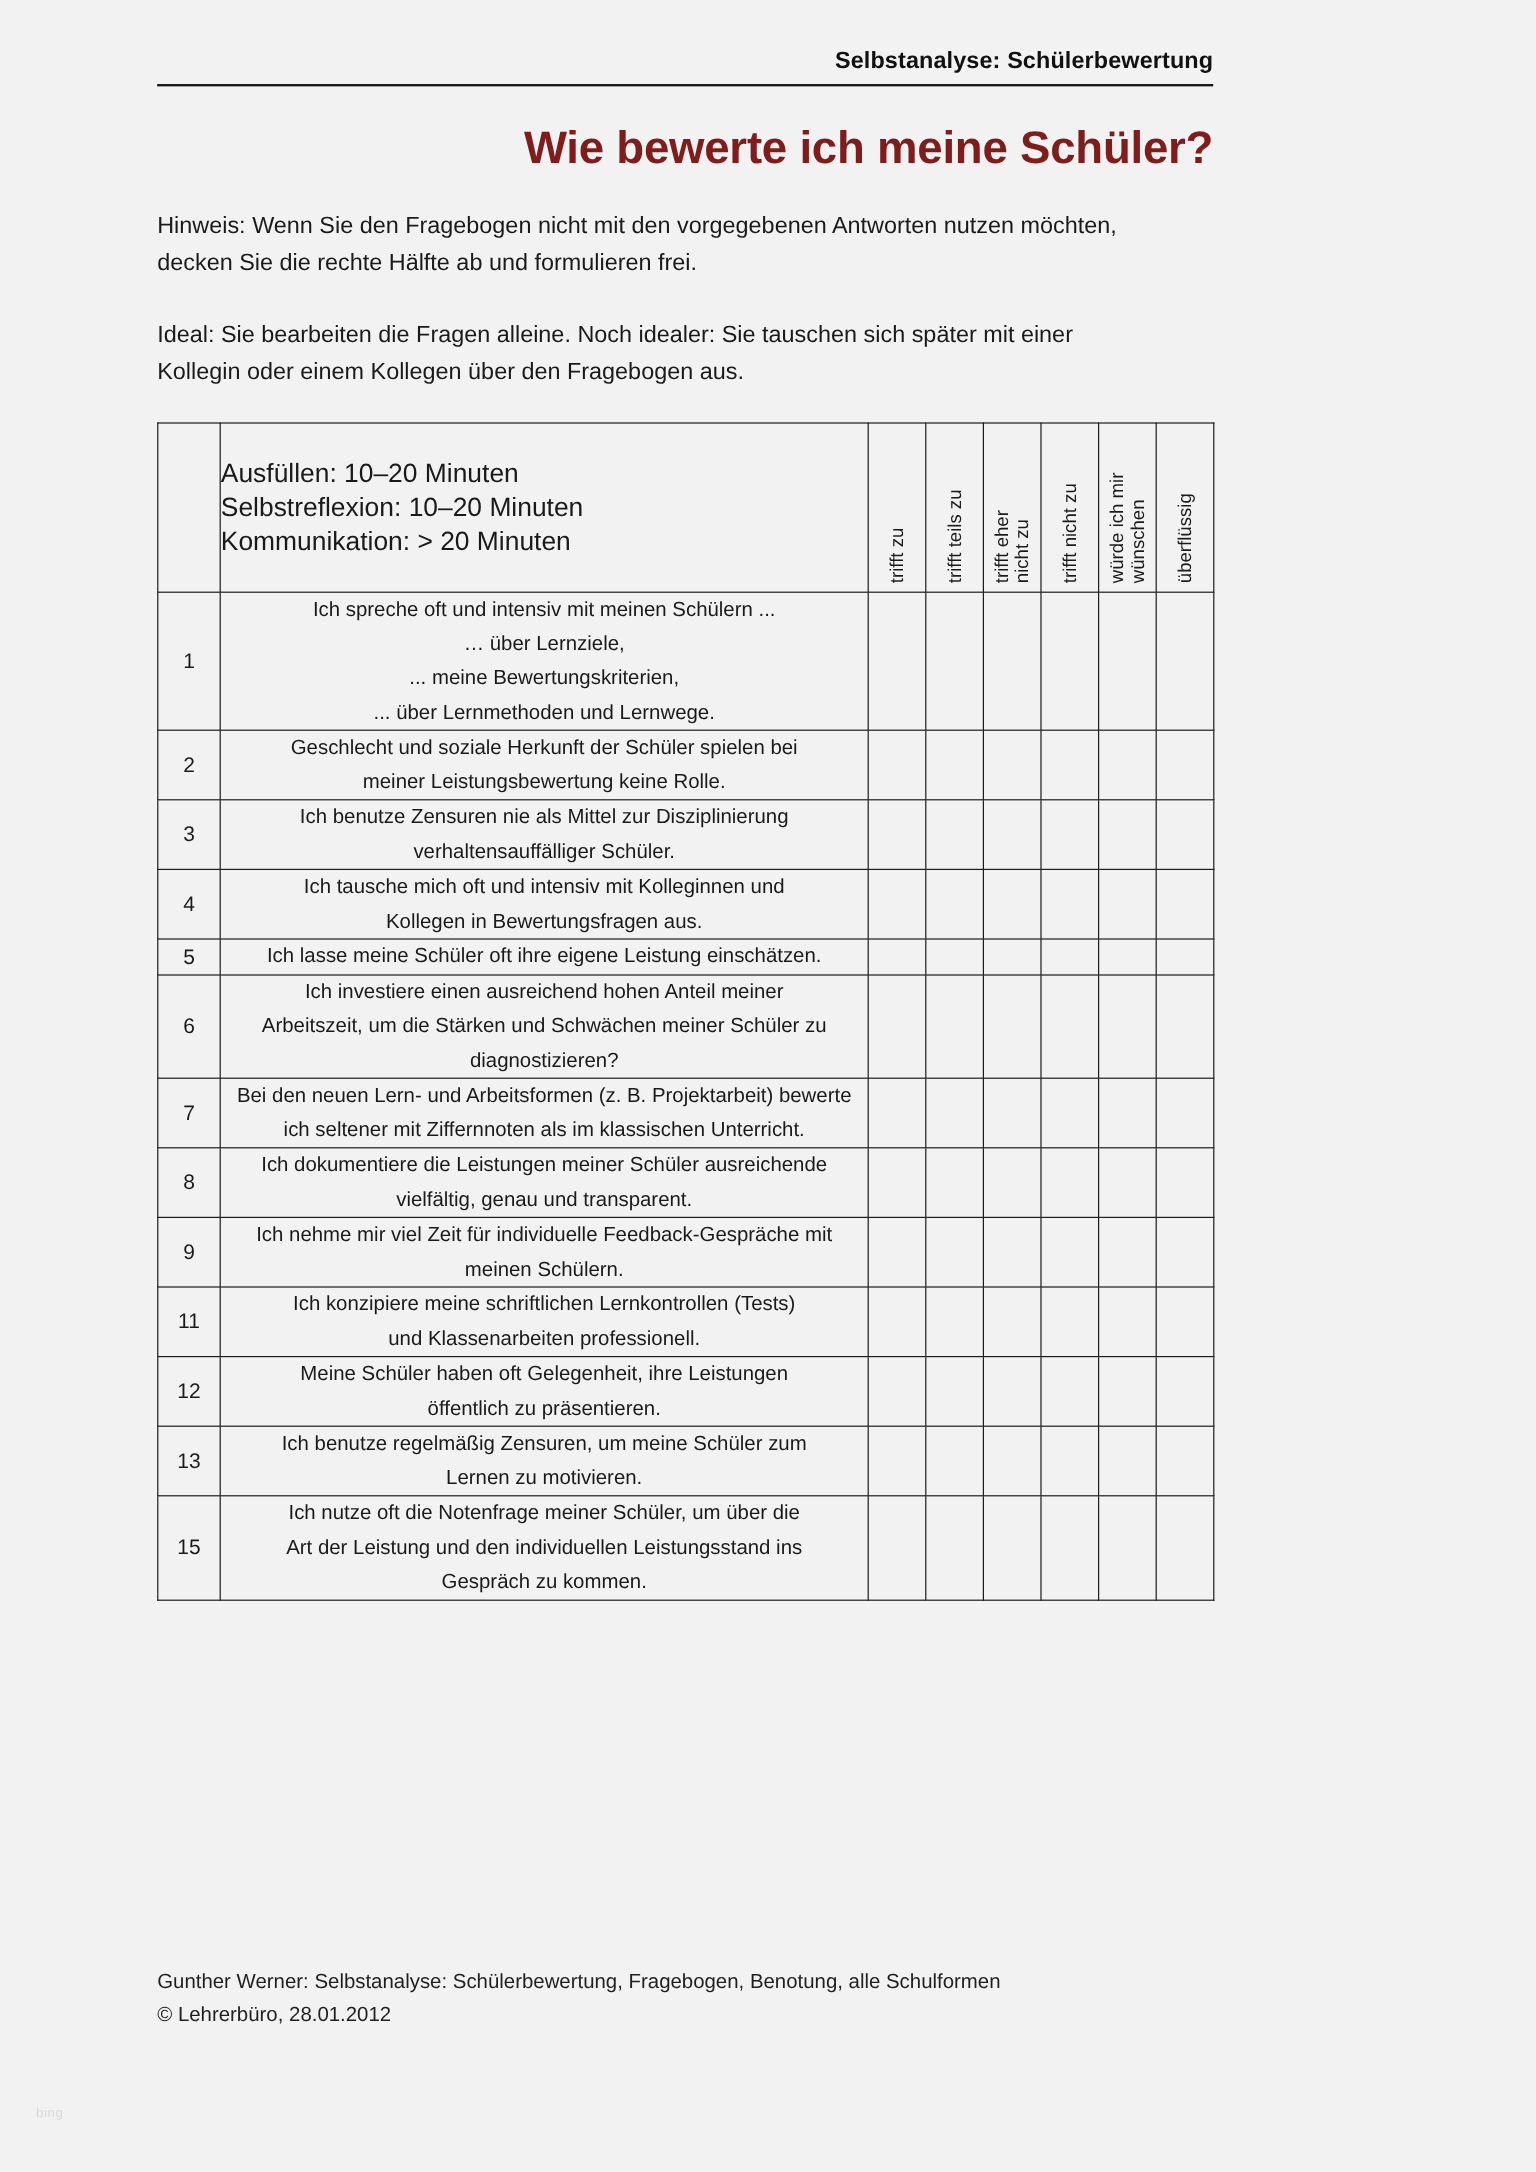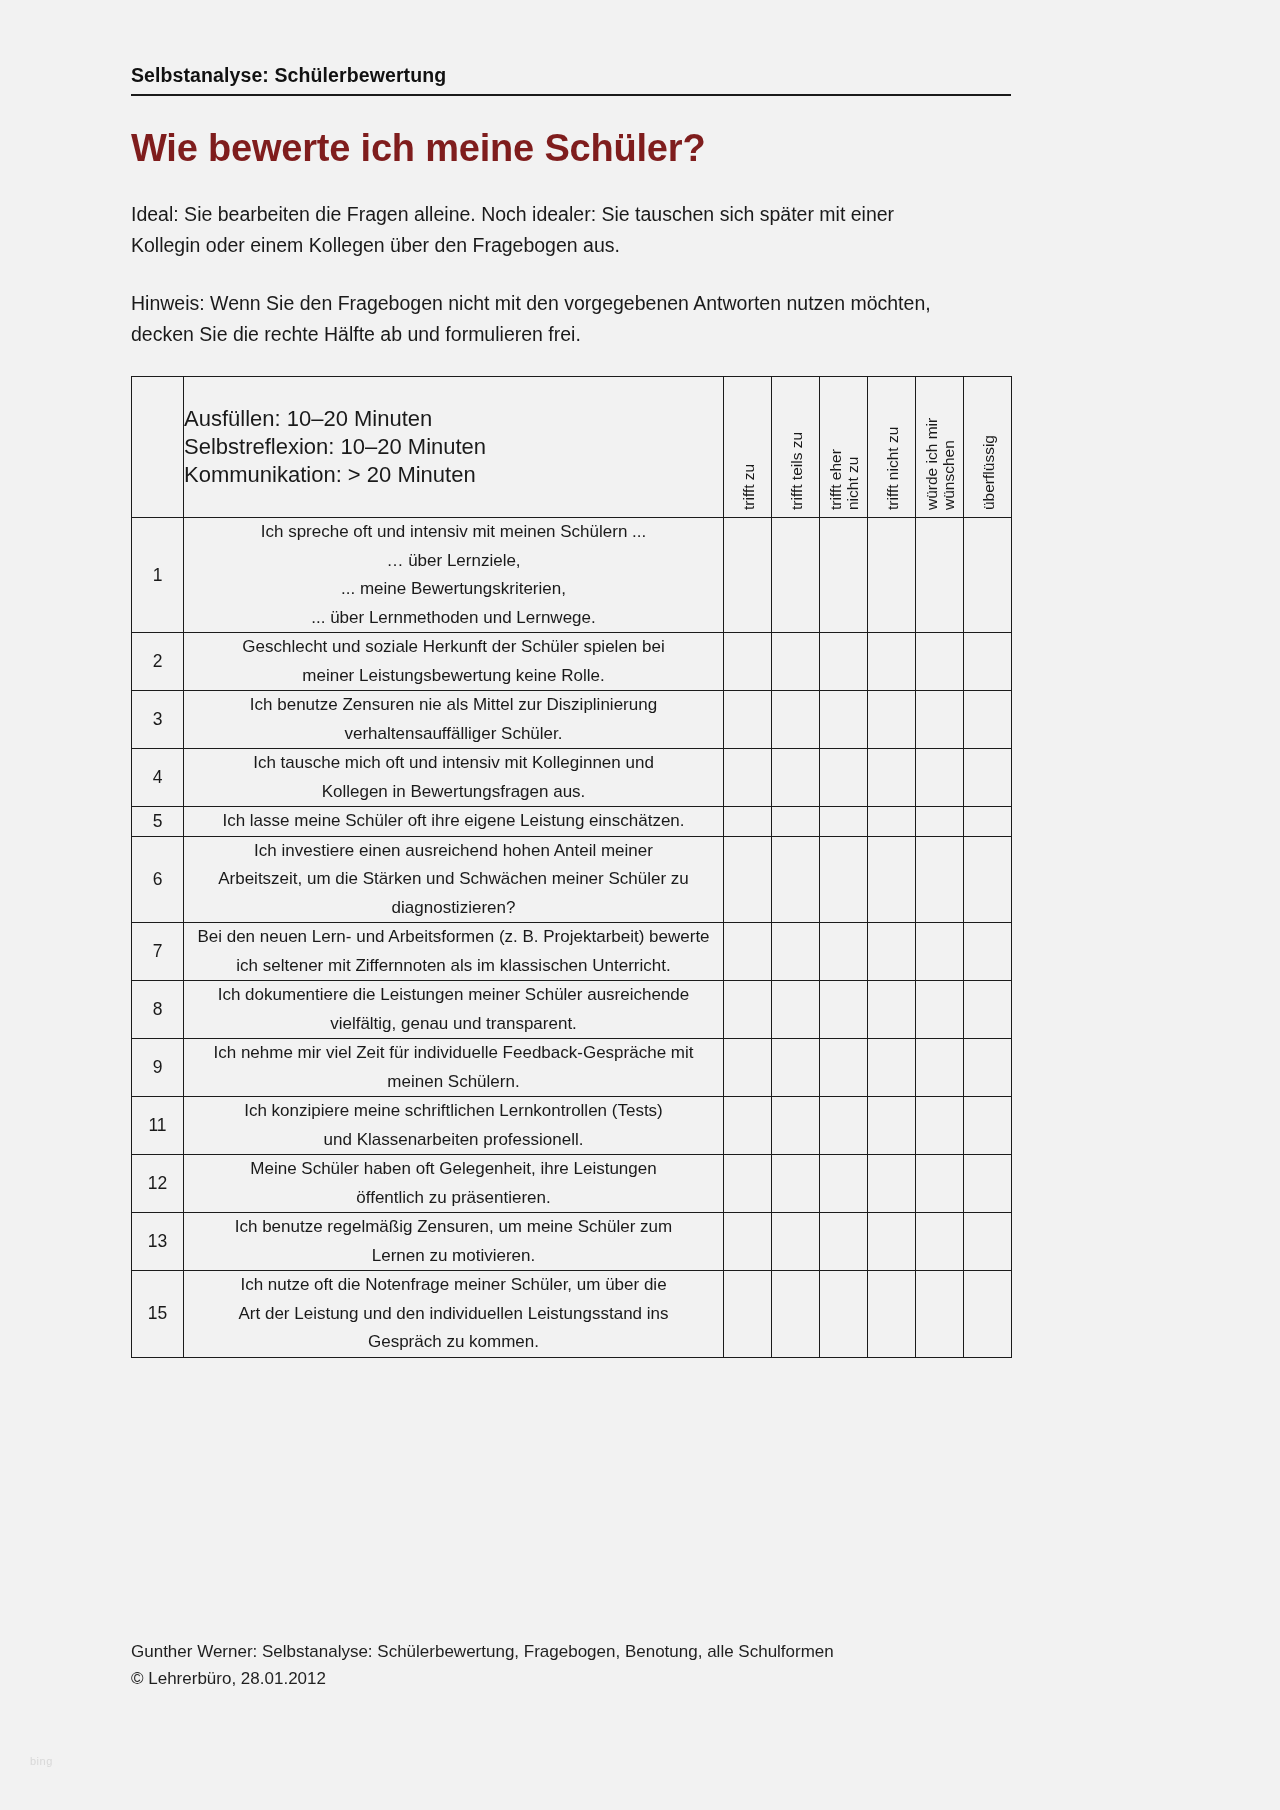--- a/index.html
+++ b/index.html
@@ -26,21 +26,22 @@
   }
   .content {
     position: absolute;
     left: 131px;
     top: 0;
     width: 880px;
   }
 
   
   .doc-header {
-    padding-top: 64px;
+    padding-top: 40px;
+    text-align: right;
   }
   .doc-header-label {
     font-size: 19.5px;
     font-weight: 700;
     letter-spacing: 0.1px;
     padding-bottom: 7px;
     color: #111;
   }
   .header-rule {
     border-bottom: 2.2px solid #1a1a1a;
@@ -152,28 +153,28 @@
 
 <div class="page">
   <div class="content">
 
     <div class="doc-header">
       <div class="doc-header-label">Selbstanalyse: Schülerbewertung</div>
       <div class="header-rule"></div>
       <h1 class="doc-title">Wie bewerte ich meine Schüler?</h1>
     </div>
 
+    <p class="intro intro-2">
+      <span>Hinweis: Wenn Sie den Fragebogen nicht mit den vorgegebenen Antworten nutzen möchten,</span>
+      <span>decken Sie die rechte Hälfte ab und formulieren frei.</span>
+    </p>
+
     <p class="intro intro-1">
       <span>Ideal: Sie bearbeiten die Fragen alleine. Noch idealer: Sie tauschen sich später mit einer</span>
       <span>Kollegin oder einem Kollegen über den Fragebogen aus.</span>
-    </p>
-
-    <p class="intro intro-2">
-      <span>Hinweis: Wenn Sie den Fragebogen nicht mit den vorgegebenen Antworten nutzen möchten,</span>
-      <span>decken Sie die rechte Hälfte ab und formulieren frei.</span>
     </p>
 
     <table class="q-table">
       <colgroup>
         <col class="col-num">
           <col class="col-text">
         <col class="col-opt">
           <col class="col-opt">
           <col class="col-opt">
         <col class="col-opt">

